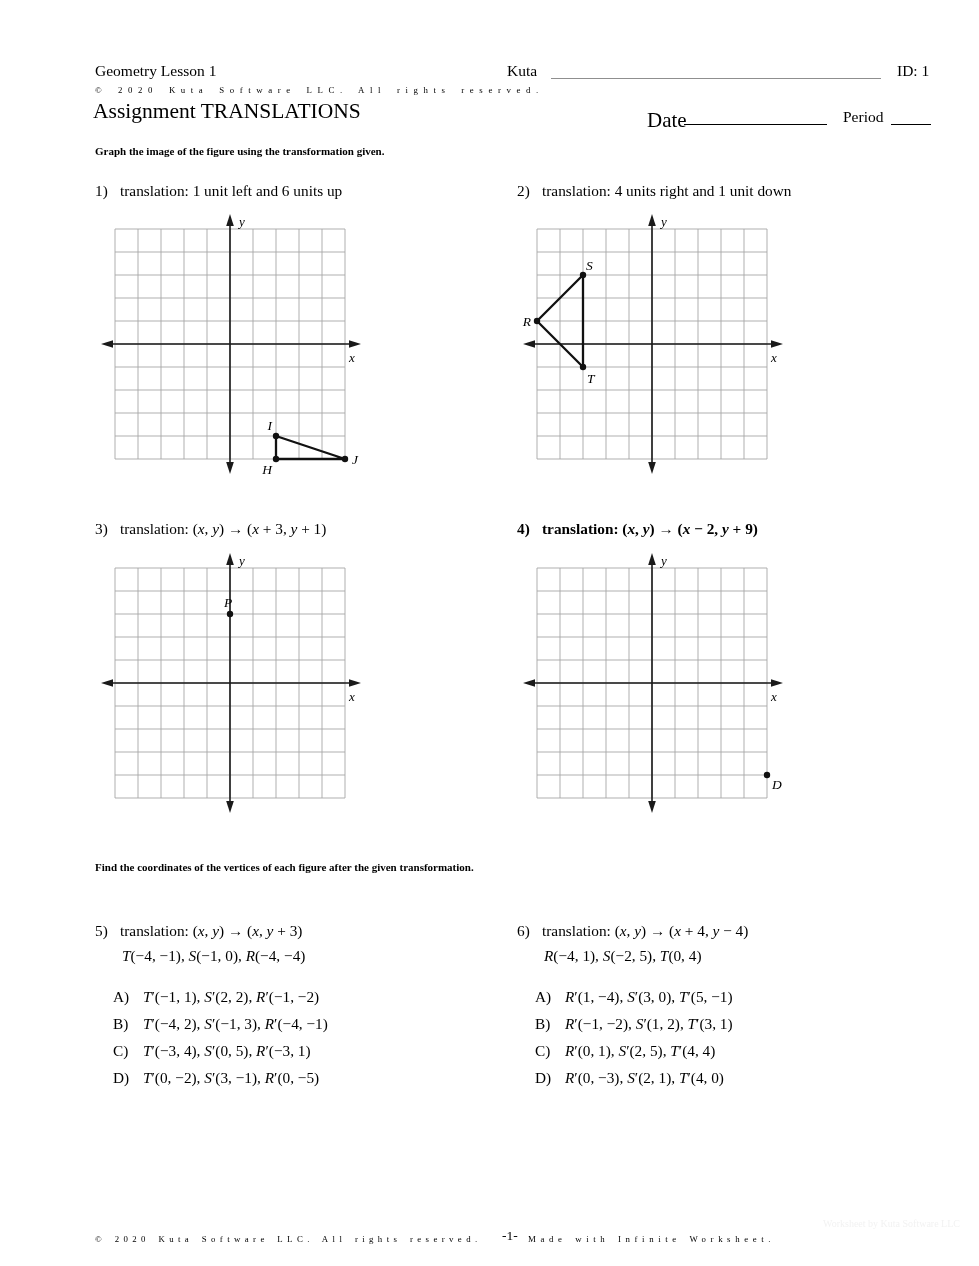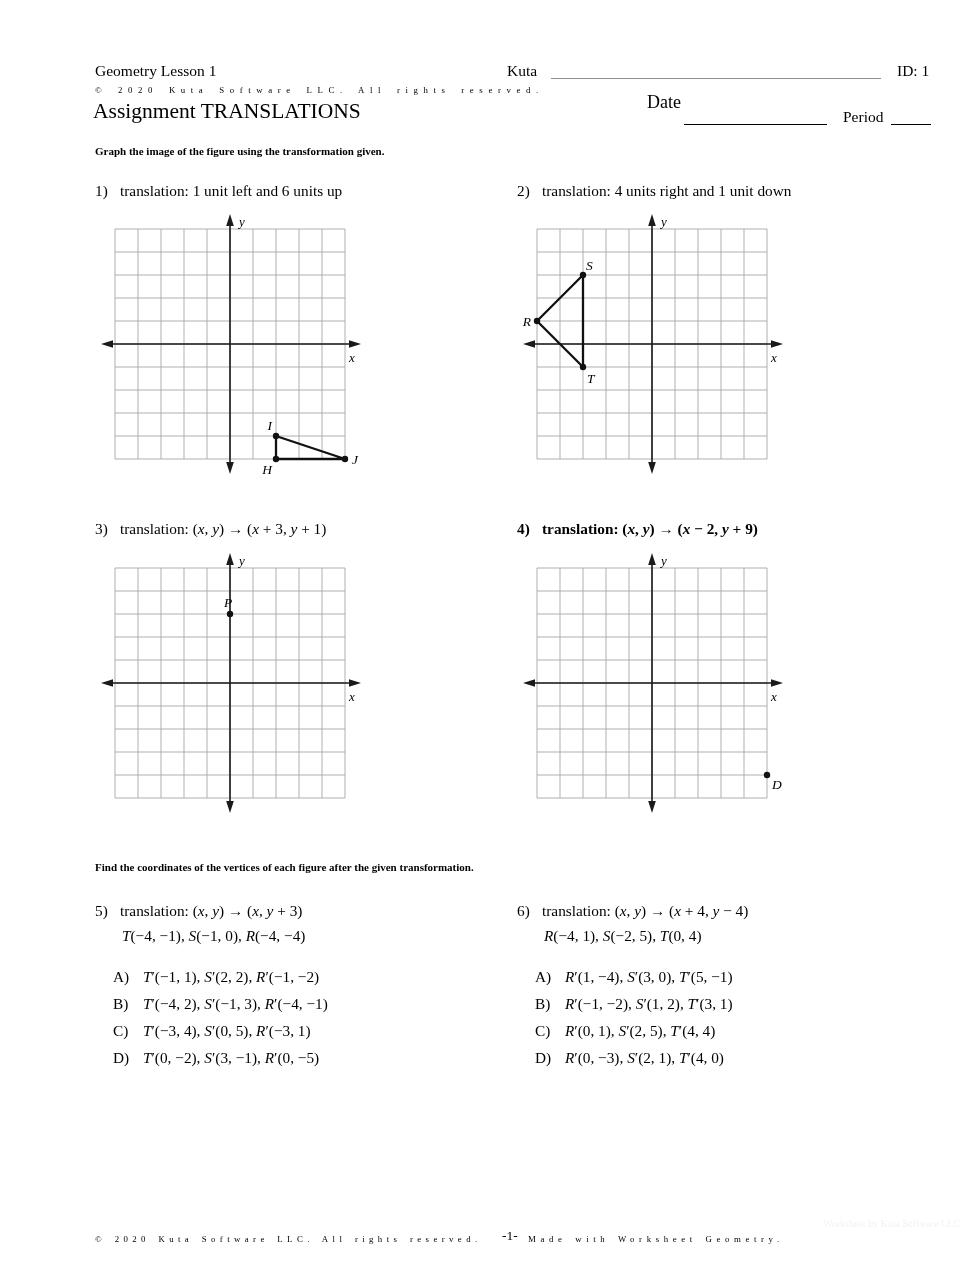--- a/index.html
+++ b/index.html
@@ -8,36 +8,36 @@
     width:979px; height:1266px; position:relative; overflow:hidden;
     font-family:"Liberation Serif", serif; color:#000;
   }
   .abs { position:absolute; }
   .course { left:95px; top:62px; font-size:15.5px; }
   .name-label { left:507px; top:62px; font-size:15.5px; }
   .name-line { left:551px; top:61px; width:330px; height:18px; border-bottom:1.5px solid #8f8f8f; }
   .id-label { left:897px; top:62px; font-size:15.5px; }
   .copy-top { left:95px; top:85px; font-size:8.8px; letter-spacing:5.6px; word-spacing:3px; white-space:nowrap; }
   .title { left:93px; top:99px; font-size:21.5px; }
-  .date-label { left:647px; top:92px; font-size:18px; }
+  .date-label { left:647px; top:108px; font-size:21px; }
   .date-line { left:684px; top:107px; width:143px; height:18px; border-bottom:1.2px solid #000; }
   .period-label { left:843px; top:108px; font-size:15.5px; }
   .period-line { left:891px; top:107px; width:40px; height:18px; border-bottom:1.2px solid #000; }
   .sec-heading { font-weight:bold; font-size:11px; }
   .sec1 { left:95px; top:145px; }
   .sec2 { left:95px; top:861px; }
   .prob-line { font-size:15.3px; white-space:nowrap; }
   .prob-num { display:inline-block; width:25px; }
   .p1 { left:95px; top:182px; } .p2 { left:517px; top:182px; }
   .p3 { left:95px; top:520px; } .p4 { left:517px; top:520px;font-weight:bold; }
   .g1 { left:99px;  top:212px; } .g2 { left:521px; top:212px; }
   .g3 { left:99px;  top:551px; } .g4 { left:521px; top:551px; }
   .mc { width:420px; font-size:15.3px; }
   .mc5 { left:95px; top:898px; } .mc6 { left:517px; top:898px; }
-  .mc .line1 { line-height:25px; white-space:nowrap; }
+  .mc .line1 { line-height:25px; white-space:nowrap;margin-top:20px; }
   .mc .line2 { margin-left:27px; line-height:25px; white-space:nowrap; }
   .mc .choices { margin-left:18px; margin-top:15px; }
   .mc .choice { line-height:27px; white-space:nowrap; }
   .choice-letter { display:inline-block; width:30px; }
   i { font-style:italic; }
   .watermark { left:770px; top:1218px; width:190px; text-align:right;
                font-size:10px; color:#f2f2f2; white-space:nowrap; }
   .copy-bottom { left:95px; top:1234px; font-size:8.8px; letter-spacing:4.4px; word-spacing:2px; white-space:nowrap; }
   .page-num { left:502px; top:1228px; font-size:13.5px; }
   .made-with { left:528px; top:1234px; font-size:8.8px; letter-spacing:4.6px; word-spacing:2px; white-space:nowrap; }
@@ -245,13 +245,13 @@
     <div class="choice"><span class="choice-letter">A)</span><span><i>R</i>′(1, −4), <i>S</i>′(3, 0), <i>T</i>′(5, −1)</span></div>
     <div class="choice"><span class="choice-letter">B)</span><span><i>R</i>′(−1, −2), <i>S</i>′(1, 2), <i>T</i>′(3, 1)</span></div>
     <div class="choice"><span class="choice-letter">C)</span><span><i>R</i>′(0, 1), <i>S</i>′(2, 5), <i>T</i>′(4, 4)</span></div>
     <div class="choice"><span class="choice-letter">D)</span><span><i>R</i>′(0, −3), <i>S</i>′(2, 1), <i>T</i>′(4, 0)</span></div>
   </div>
 </div>
 
 <div class="abs watermark">Worksheet by Kuta Software LLC</div>
 <div class="abs copy-bottom">© 2020 Kuta Software LLC. All rights reserved.</div>
 <div class="abs page-num">-1-</div>
-<div class="abs made-with">Made with Worksheet Geometry.</div>
+<div class="abs made-with">Made with Infinite Worksheet.</div>
 
 </body></html>

